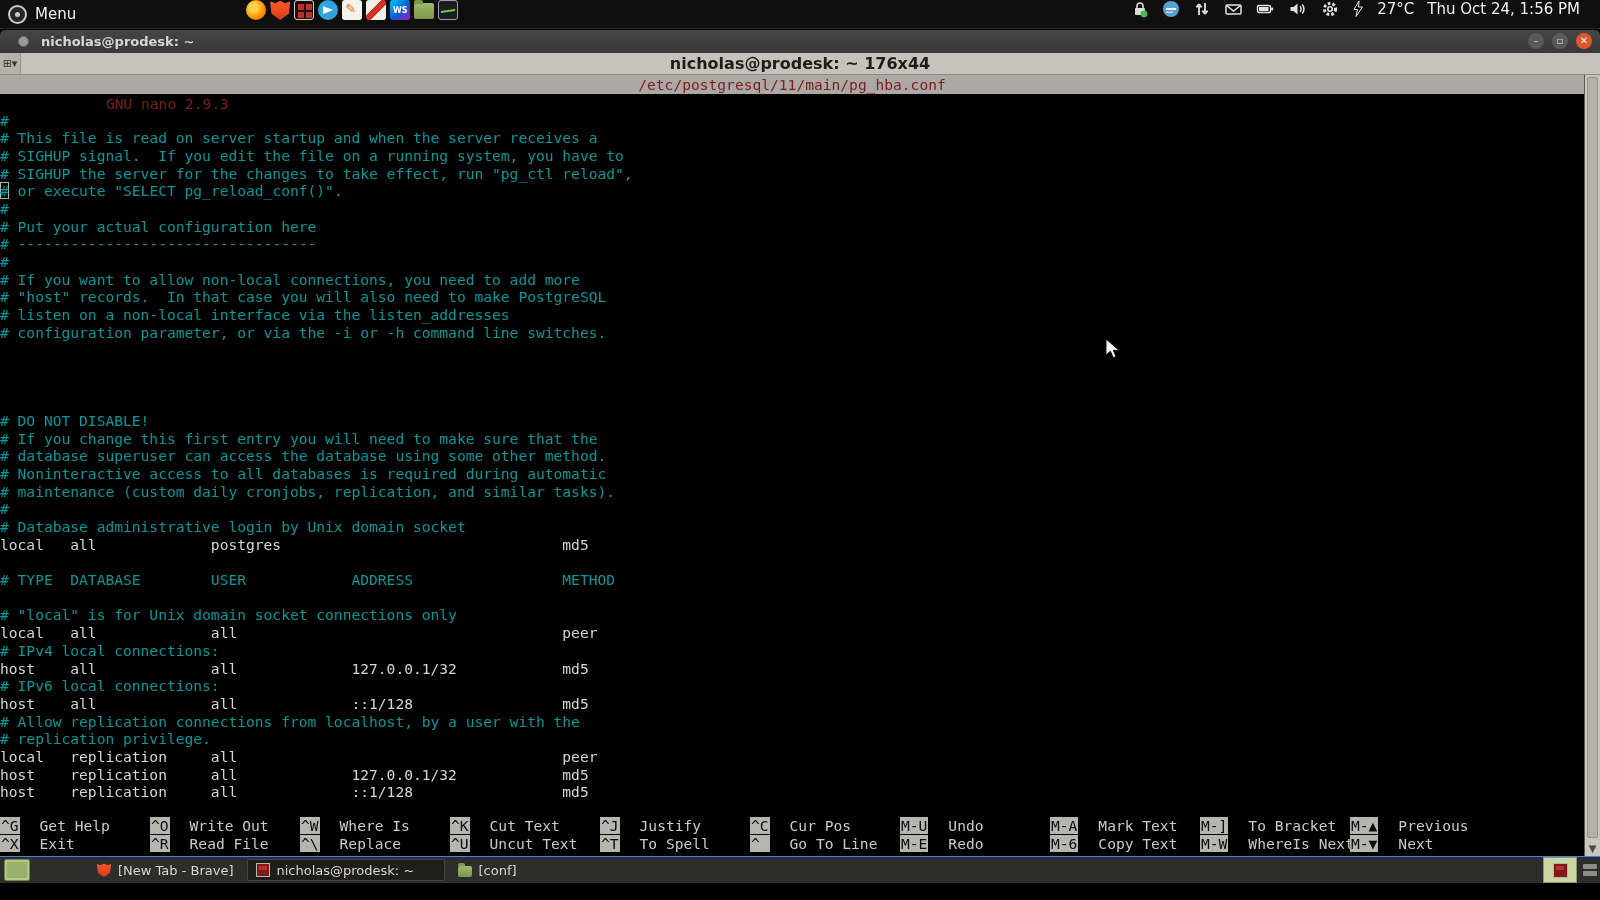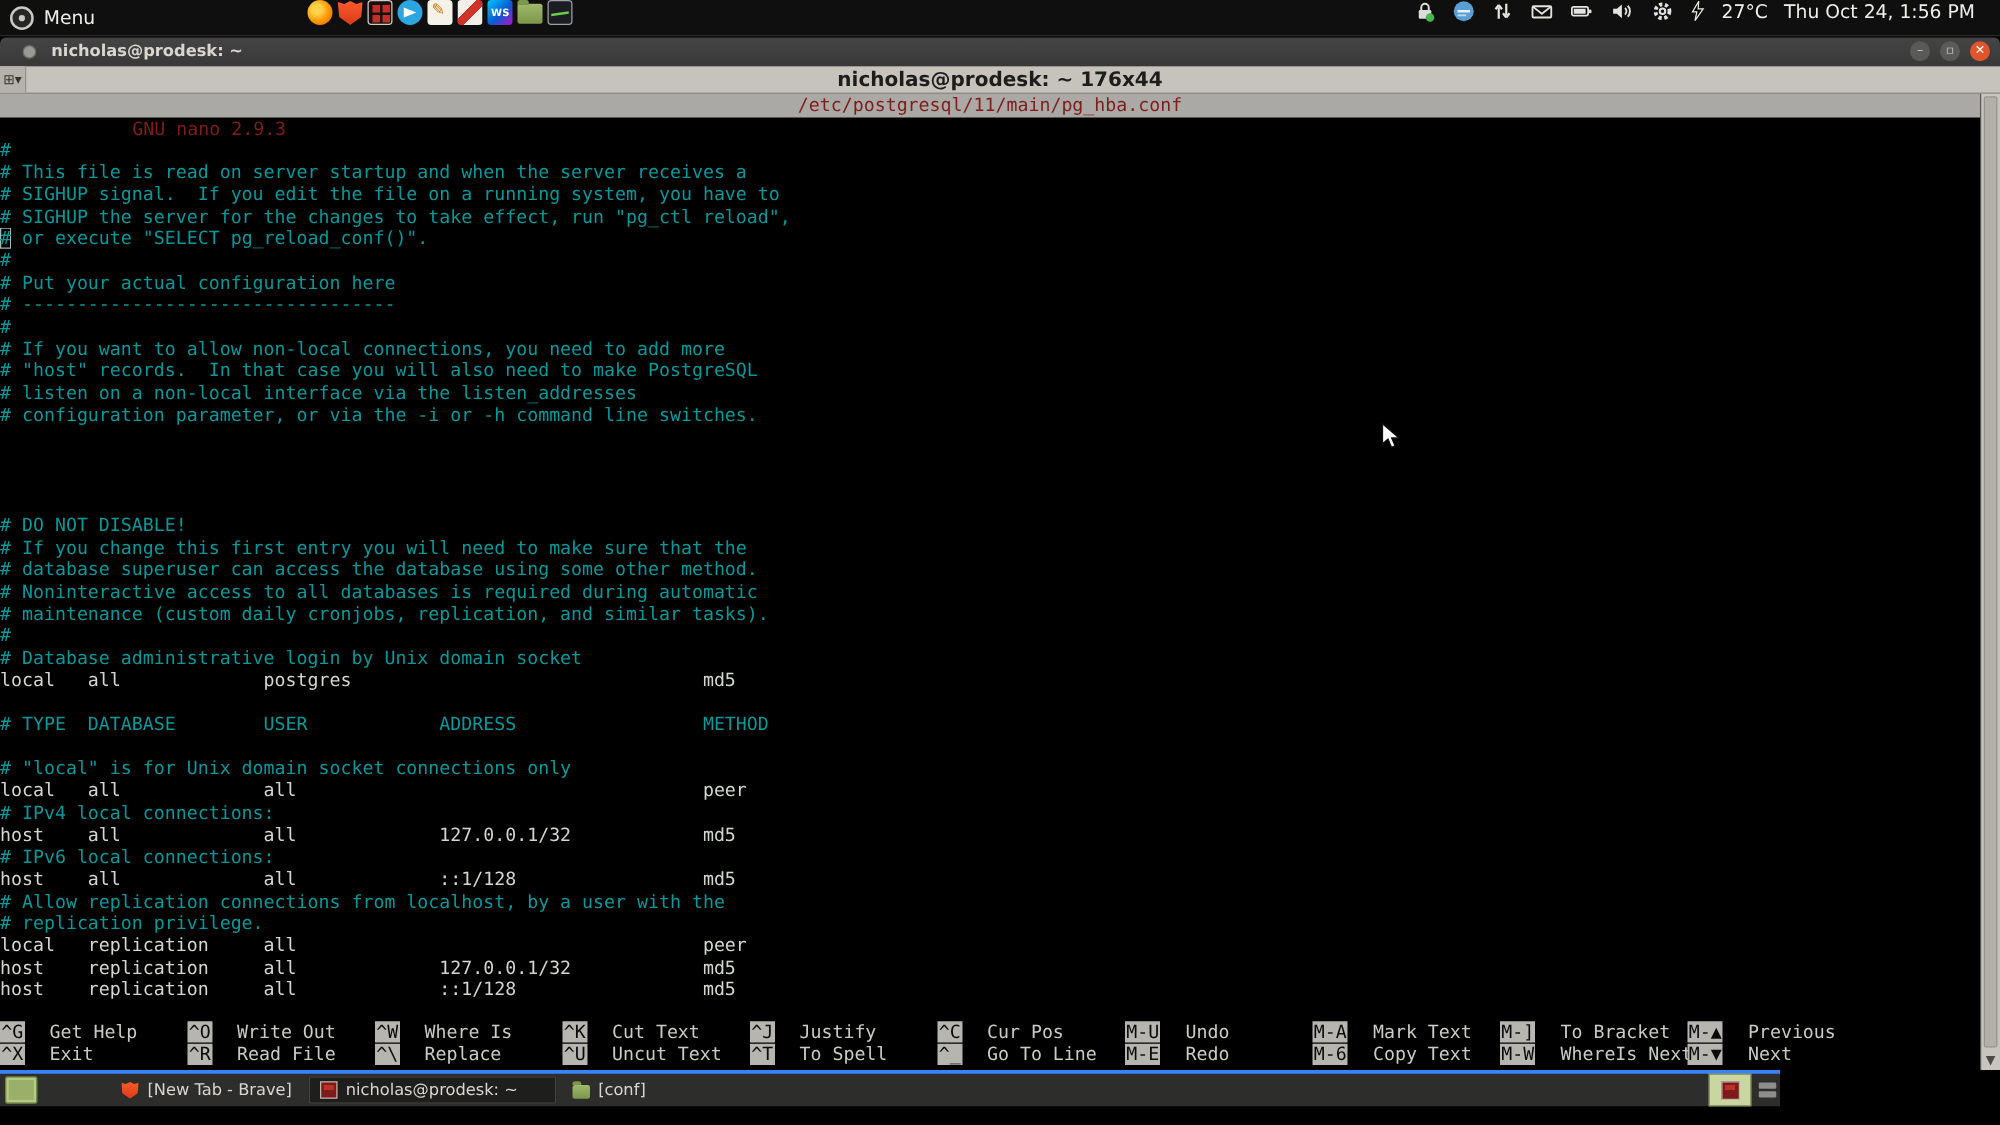--- a/index.html
+++ b/index.html
@@ -70,22 +70,22 @@
   .srow{white-space:nowrap;height:18px;line-height:18px;}
   .scut{display:inline-block;width:150px;overflow:visible;}
   .skey{background:#b7b5b0;color:#0a0a0a;padding:0 1px;}
   .slab{color:#c9ccc4;margin-left:20px;}
 
   .vscroll{width:15px;background:#c8c5bf;border-left:1px solid #5a5853;position:relative;}
   .vthumb{position:absolute;left:2px;right:2px;top:2px;bottom:18px;background:#b3b0aa;border:1px solid #97948e;border-radius:2px;}
   .sarrow{position:absolute;bottom:0;left:0;right:0;height:15px;text-align:center;font-size:10px;color:#4a4a46;line-height:15px;}
 
   
-  .taskbar{position:absolute;top:856px;left:0;width:1424px;height:26px;background:#2d2d2b;
-           border-top:3px solid #3b82f6;display:flex;align-items:center;color:#d8d6d0;font-size:13px;}
+  .taskbar{position:absolute;top:856px;left:0;width:1600px;height:26px;background:#2d2d2b;
+           border-top:1px solid #3b82f6;display:flex;align-items:center;color:#d8d6d0;font-size:13px;}
   .show-desktop{width:24px;height:20px;margin-left:4px;border-radius:2px;background:#9ab06a;
                 border:1px solid #6f8444;box-shadow:inset 0 0 0 2px #b5c886;}
   .task-items{display:flex;align-items:center;gap:4px;margin-left:58px;height:100%;}
   .task{display:flex;align-items:center;gap:7px;height:22px;padding:0 9px;border-radius:2px;}
   .task.active{background:#1e1e1c;box-shadow:inset 0 0 0 1px #454541;min-width:180px;}
   .ticon{width:14px;height:14px;display:inline-block;flex:0 0 auto;}
   .ticon.brave{background:linear-gradient(#ff5a2d,#d73c17);
       clip-path:polygon(50% 100%,6% 68%,0 8%,26% 16%,50% 4%,74% 16%,100% 8%,94% 68%);}
   .ticon.terminal{background:#7e1a1a;border:1px solid #b8b5af;box-sizing:border-box;
       background-image:linear-gradient(#c03028,#c03028);background-size:8px 4px;background-position:2px 2px;background-repeat:no-repeat;}

